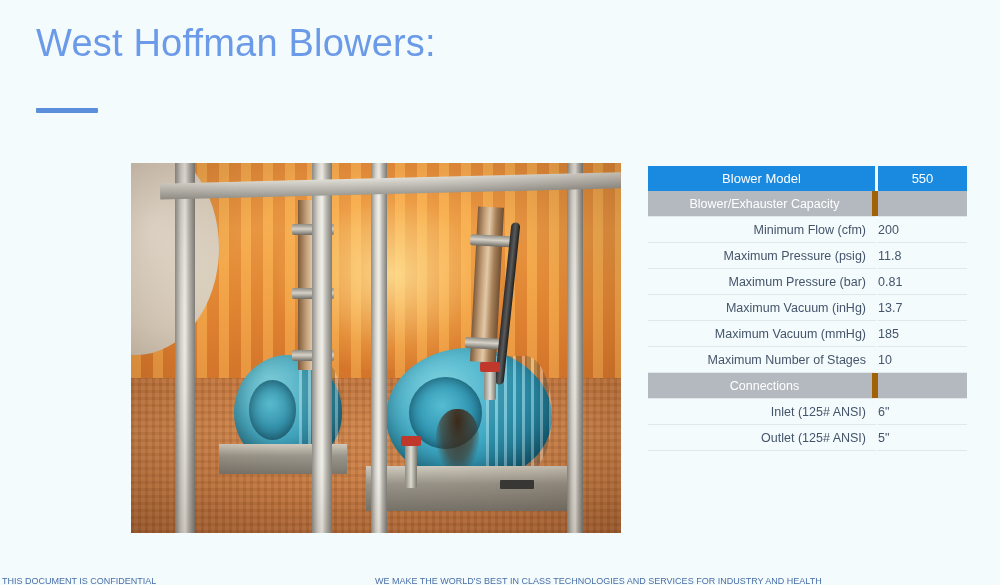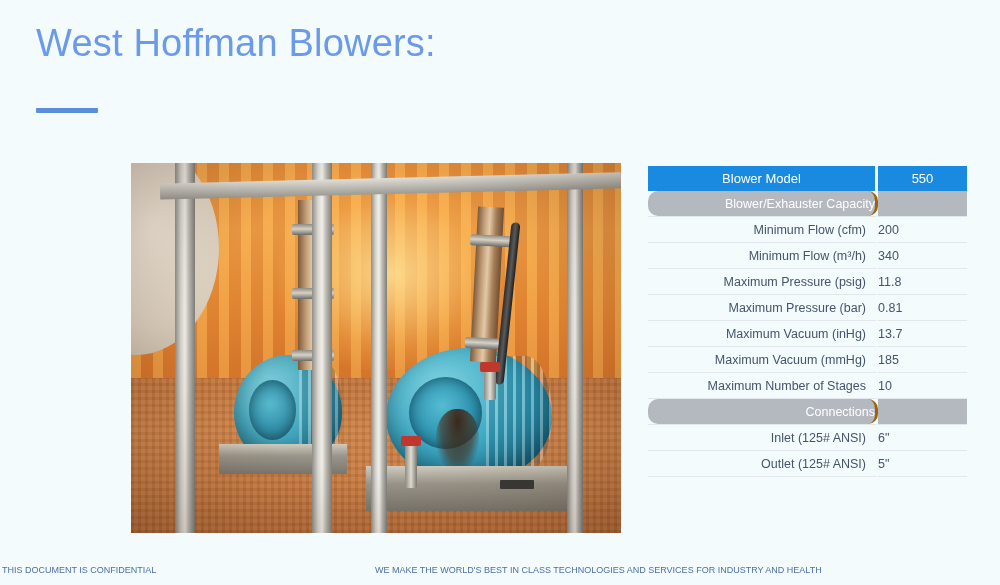--- a/index.html
+++ b/index.html
@@ -231,43 +231,42 @@
     height: 32px;
   }
   .hdr-label { border-right: 3px solid #f4fbfd; }
 
   .sec-label, .sec-value {
     background: #b4b9c0;
     color: #ffffff;
     height: 24px;
   }
   .sec-label {
-    text-align: right;
+    text-align: center;
     padding-left: 9px !important;
-    border-right: 3px solid #a16207;
-    border-radius: 10px;
+    border-right: 6px solid #a16207;
   }
 
   .r-label {
     text-align: right;
     padding-right: 9px !important;
     border-bottom: 1px solid #e2e7ec;
     border-right: 3px solid #f4fbfd;
   }
   .r-value {
     text-align: left;
     border-bottom: 1px solid #e2e7ec;
   }
   tr.first-after-sec .r-label,
   tr.first-after-sec .r-value { border-top: 1px solid #e2e7ec; }
 
   
   #footer {
     position: absolute;
-    left: 0; right: 0; bottom: 11px;
+    left: 0; right: 0; bottom: 0;
     height: 9px;
     overflow: hidden;
     font-size: 9px;
     line-height: 11px;
     white-space: nowrap;
   }
   #footer .f-left {
     position: absolute; left: 2px; top: 0;
     color: #4a6fa8;
   }
@@ -345,24 +344,20 @@
     <tr>
       <td class="sec-label">Blower/Exhauster Capacity</td>
       <td class="sec-value"></td>
     </tr>
 
     <tr class="first-after-sec">
       <td class="r-label">Minimum Flow (cfm)</td>
       <td class="r-value">200</td>
     </tr>
     <tr>
-      <td class="r-label">Minimum Flow (m³/h)</td>
-      <td class="r-value">340</td>
-    </tr>
-    <tr>
       <td class="r-label">Maximum Pressure (psig)</td>
       <td class="r-value">11.8</td>
     </tr>
     <tr>
       <td class="r-label">Maximum Pressure (bar)</td>
       <td class="r-value">0.81</td>
     </tr>
     <tr>
       <td class="r-label">Maximum Vacuum (inHg)</td>
       <td class="r-value">13.7</td>

